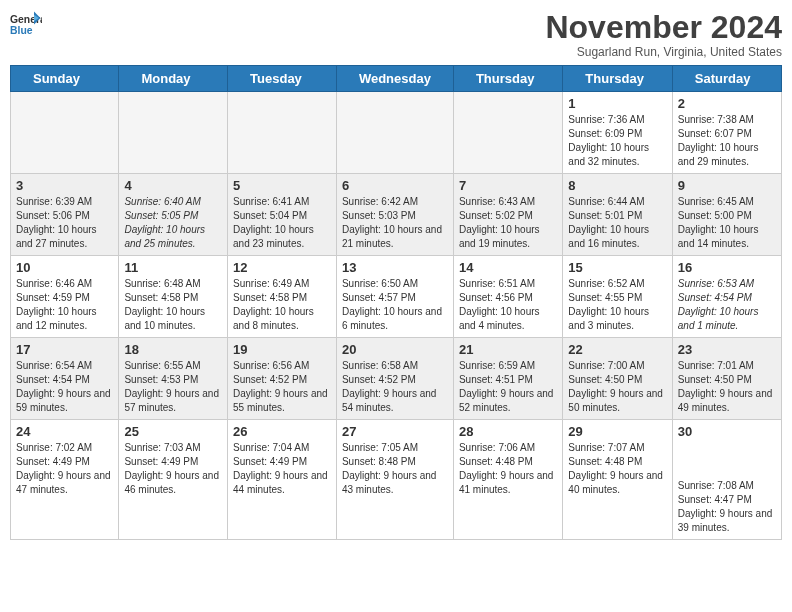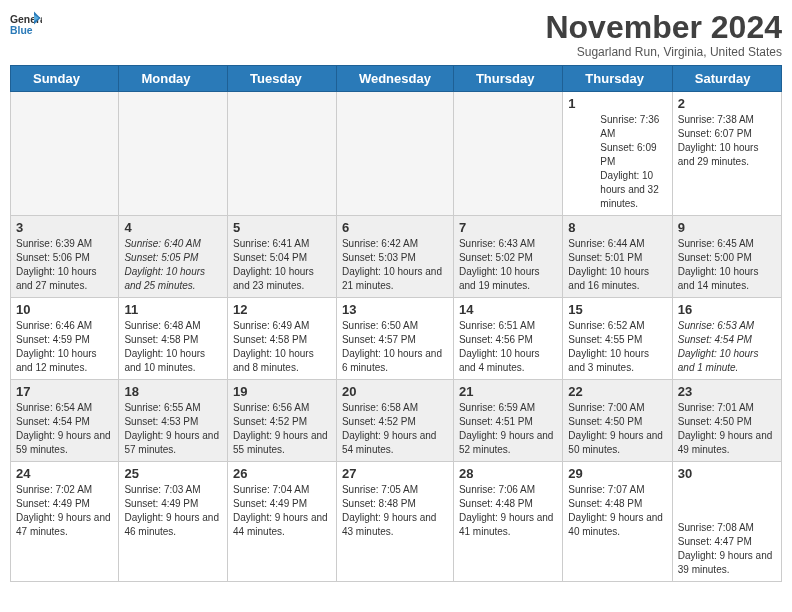--- a/index.html
+++ b/index.html
@@ -116,21 +116,21 @@
   </thead>
   <tbody id="calendar-body">
   <tr>
         <td class="empty"></td>
         <td class="empty"></td>
         <td class="empty"></td>
         <td class="empty"></td>
         <td class="empty"></td>
         <td>
           <span class="day-number">1</span>
-          <div class="day-info" style="white-space: pre-line; margin-left: 32px;">Sunrise: 7:36 AM
+          <div class="day-info" style="white-space: pre-line;">Sunrise: 7:36 AM
 Sunset: 6:09 PM
 Daylight: 10 hours and 32 minutes.</div>
         </td>
         <td>
           <span class="day-number">2</span>
           <div class="day-info" style="white-space: pre-line;">Sunrise: 7:38 AM
 Sunset: 6:07 PM
 Daylight: 10 hours and 29 minutes.</div>
         </td>
       </tr>

